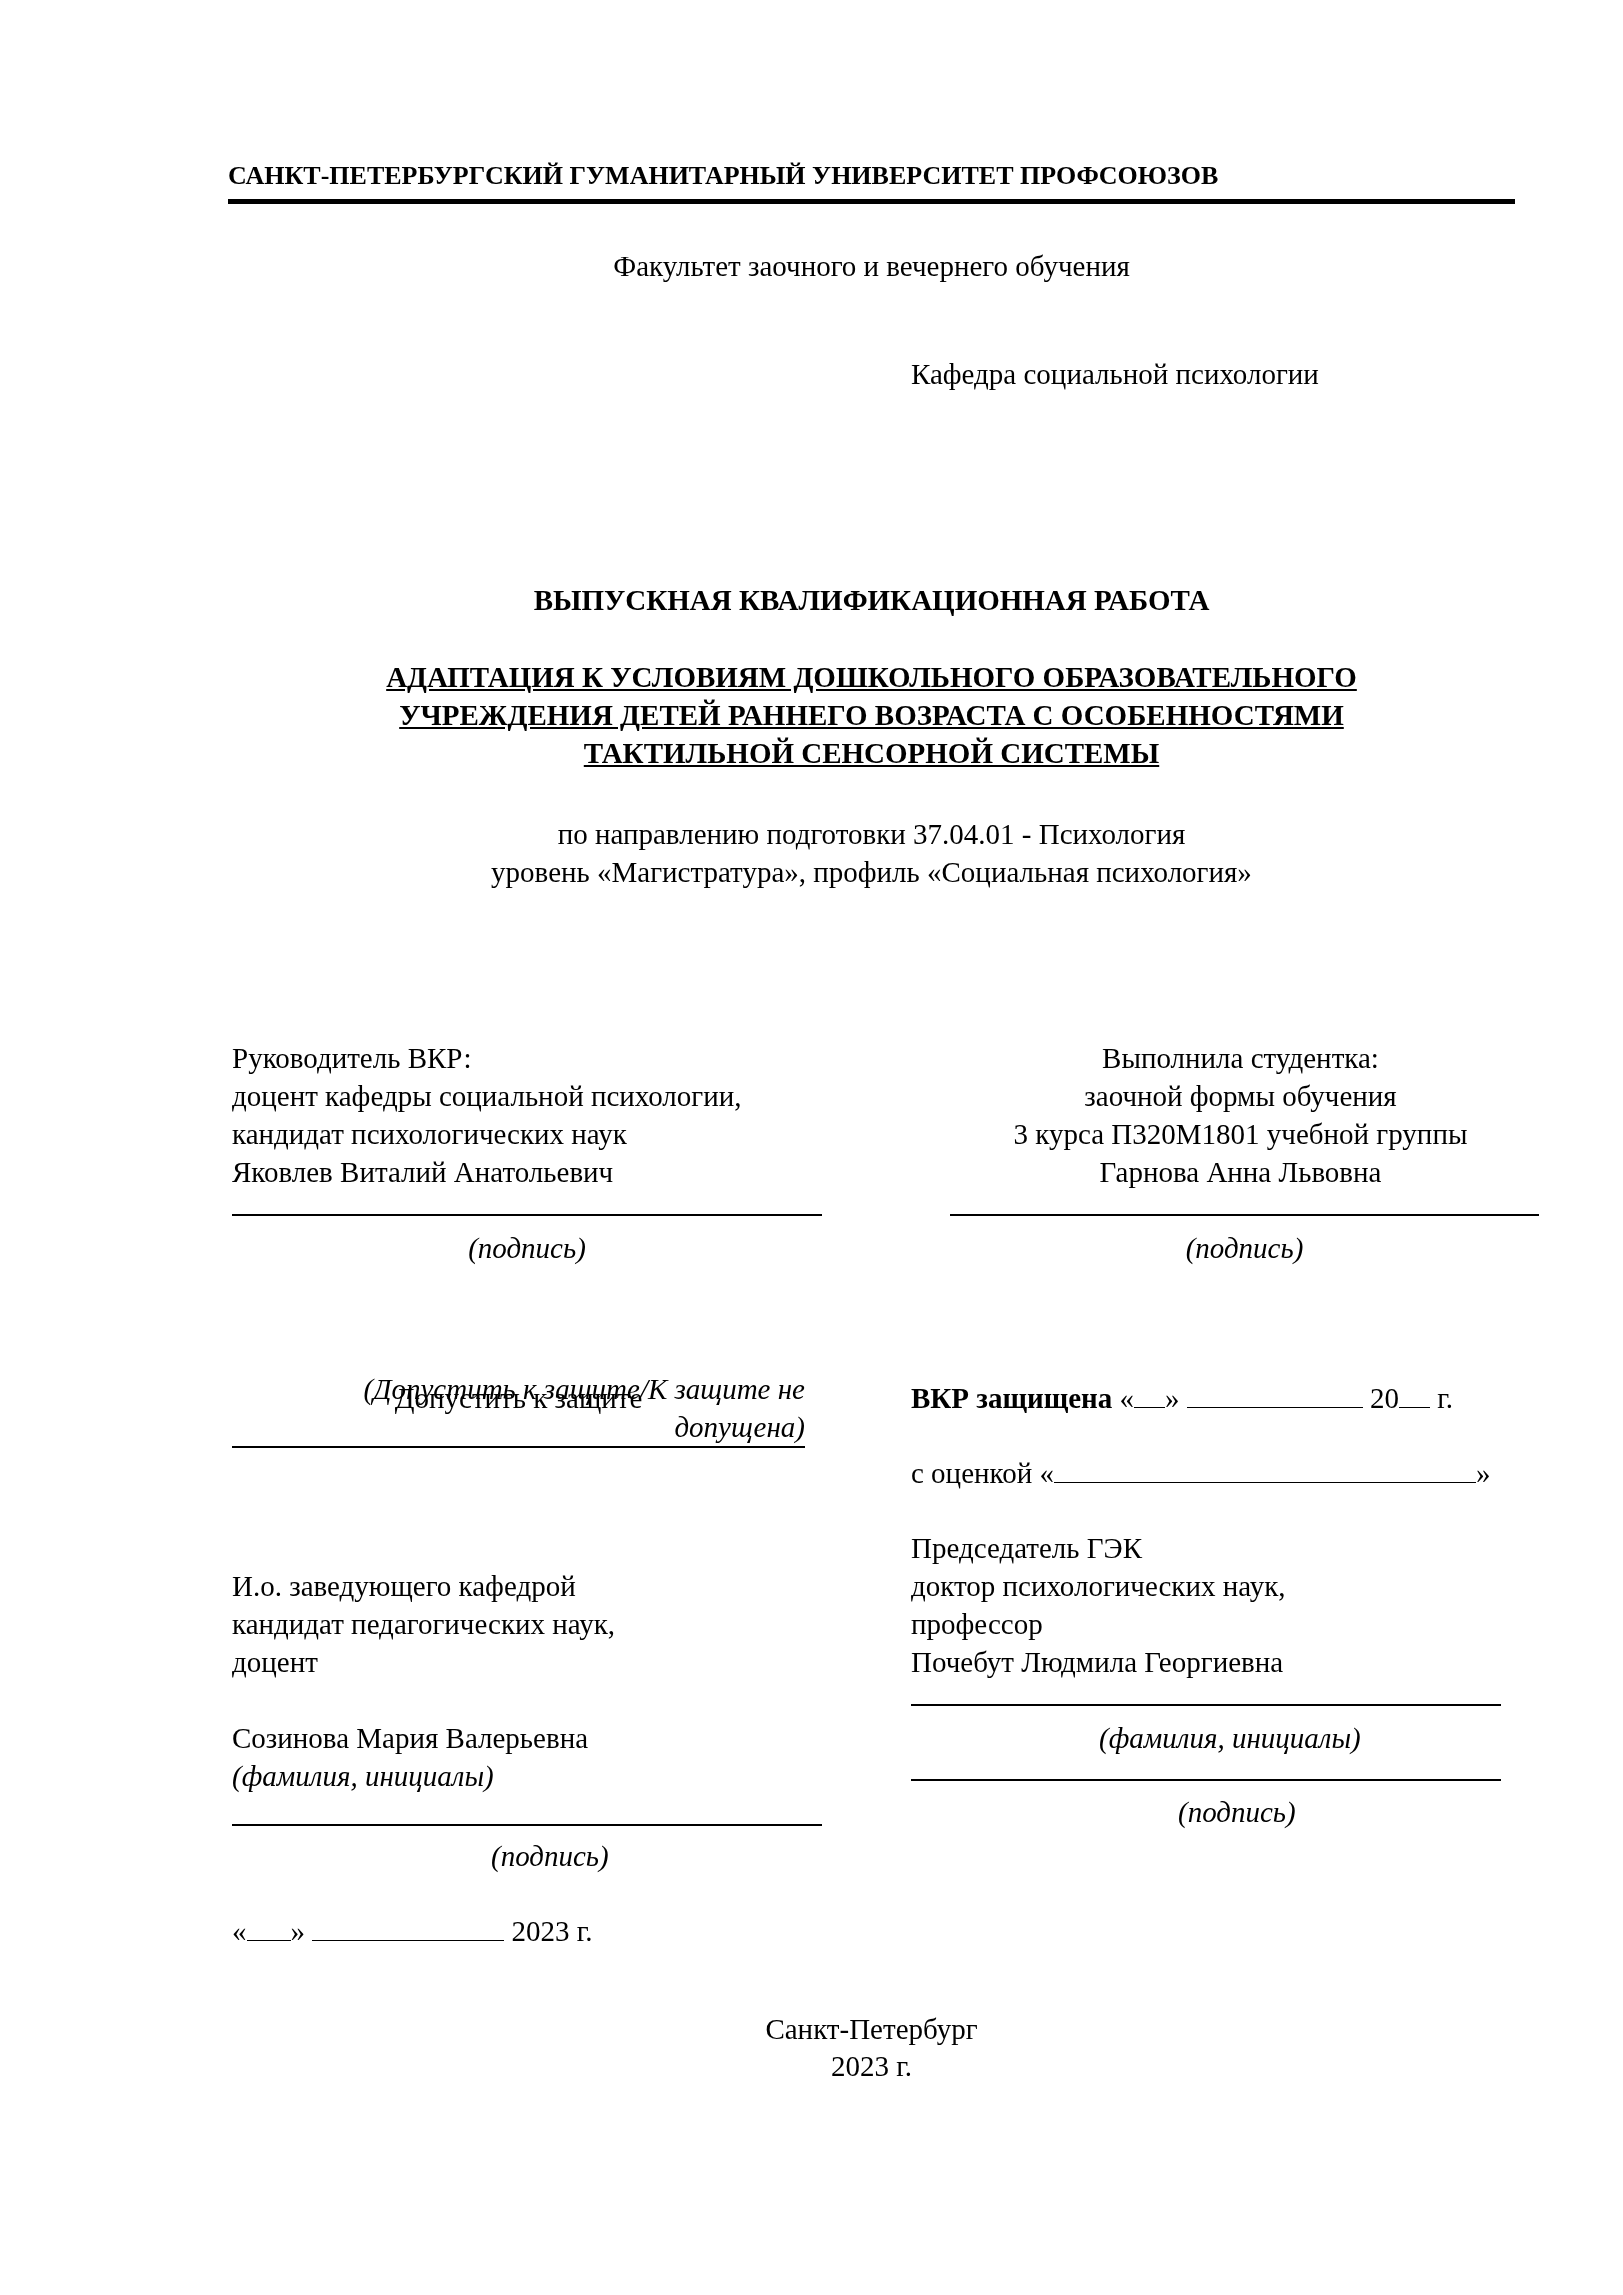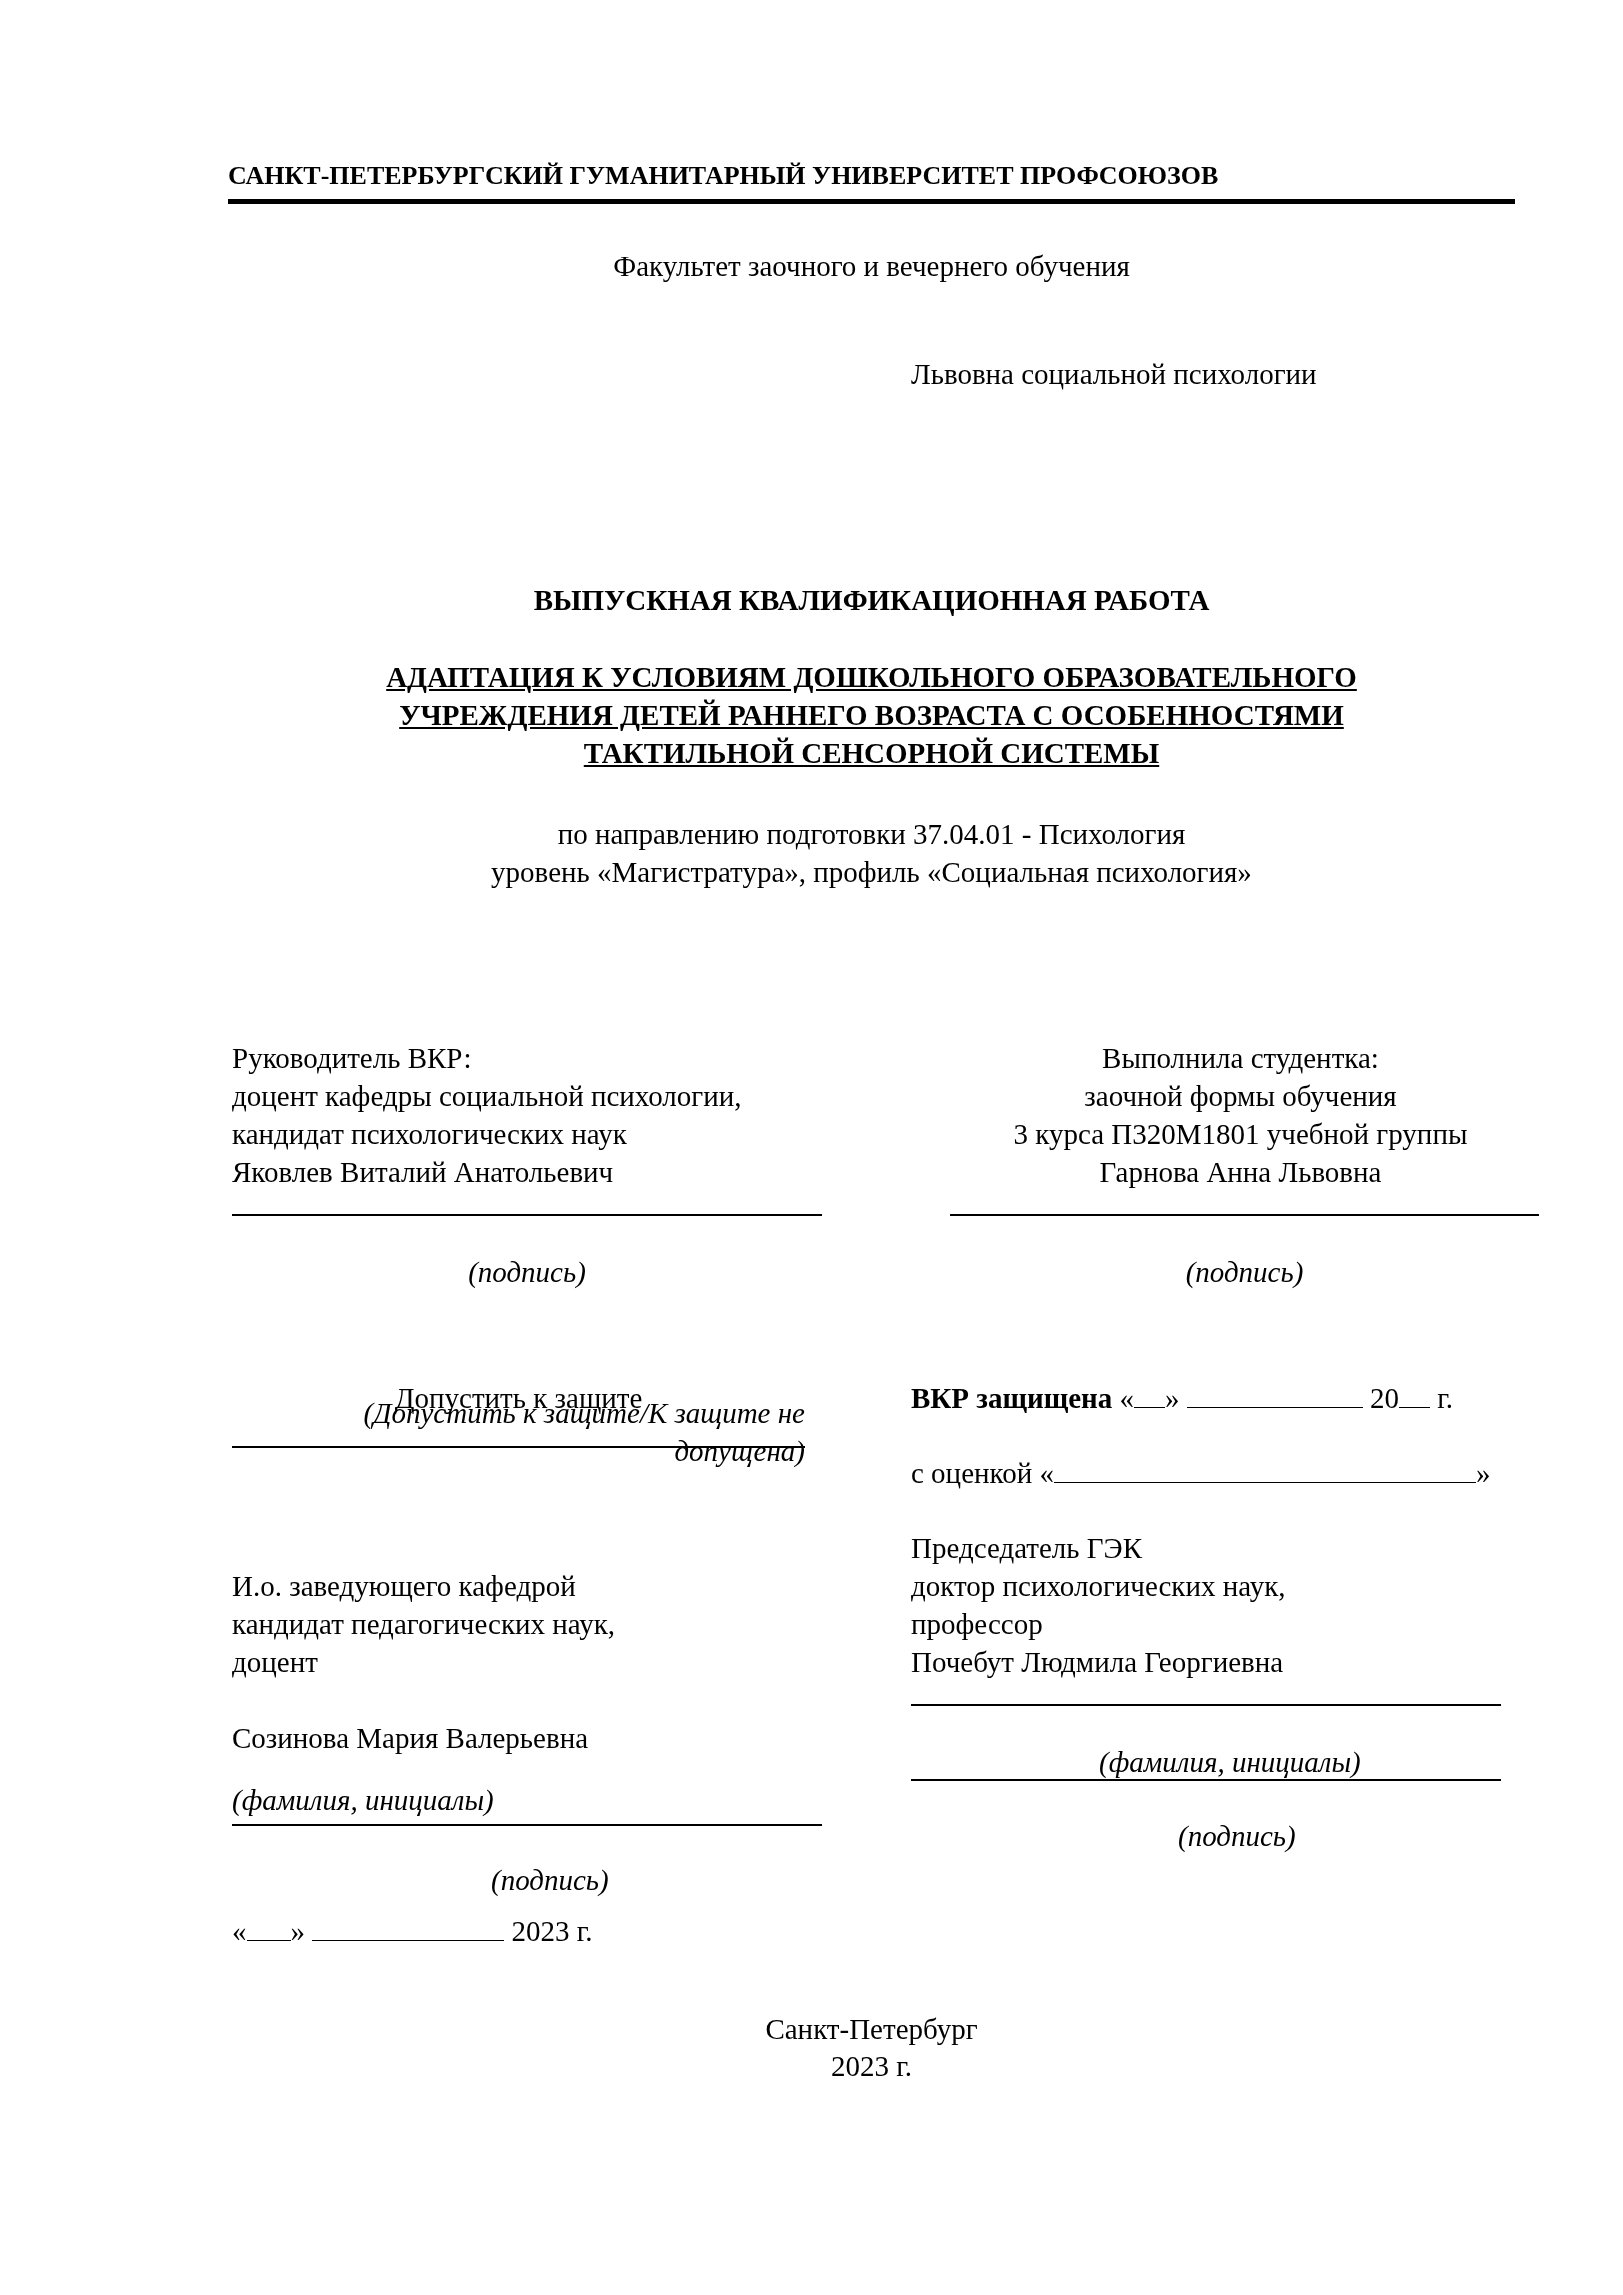--- a/index.html
+++ b/index.html
@@ -4,21 +4,21 @@
   <style>
     html, body { margin: 0; padding: 0; background: #ffffff; }
     body {
       width: 1623px; height: 2295px; position: relative; overflow: hidden;
       font-family: "Liberation Serif", "DejaVu Serif", serif;
       color: #000000;
     }
     .abs { position: absolute; }
     .t { font-size: 29px; line-height: 38px; white-space: nowrap; }
     .b { font-weight: bold; }
-    .i { font-style: italic; margin-top: 24px; }
+    .i { font-style: italic; }
     .c { text-align: center; }
 
     #uni-title { left: 228px; top: 157px; width: 1287px; font-size: 26px; line-height: 38px; font-weight: bold; }
     #uni-rule { left: 228px; top: 199px; width: 1287px; height: 4.7px; background: #000; }
 
     #faculty { left: 228px; top: 247px; width: 1287px; }
     #department { left: 911px; top: 355px; }
 
     #work-type { left: 228px; top: 581px; width: 1287px; }
     #work-title { left: 228px; top: 658px; width: 1287px; text-decoration: underline; }
@@ -56,21 +56,21 @@
 
     .line-row { display: block; }
     .blank { display: inline-block; border-bottom: 1.6px solid #000; height: 23.6px; vertical-align: baseline; }
   </style>
 </head>
 <body>
 
 <div id="uni-title" class="abs">САНКТ-ПЕТЕРБУРГСКИЙ ГУМАНИТАРНЫЙ УНИВЕРСИТЕТ ПРОФСОЮЗОВ</div>
 <div id="uni-rule" class="abs"></div>
 <div id="faculty" class="abs t c">Факультет заочного и вечернего обучения</div>
-<div id="department" class="abs t">Львовна социальной психологии</div>
+<div id="department" class="abs t">Кафедра социальной психологии</div>
 
 <div id="work-type" class="abs t c b">ВЫПУСКНАЯ КВАЛИФИКАЦИОННАЯ РАБОТА</div>
 <div id="work-title" class="abs t c b">
   <span class="line-row">АДАПТАЦИЯ К УСЛОВИЯМ ДОШКОЛЬНОГО ОБРАЗОВАТЕЛЬНОГО</span>
   <span class="line-row">УЧРЕЖДЕНИЯ ДЕТЕЙ РАННЕГО ВОЗРАСТА С ОСОБЕННОСТЯМИ</span>
   <span class="line-row">ТАКТИЛЬНОЙ СЕНСОРНОЙ СИСТЕМЫ</span>
 </div>
 <div id="direction" class="abs t c">
   <span class="line-row">по направлению подготовки 37.04.01 - Психология</span>
   <span class="line-row">уровень «Магистратура», профиль «Социальная психология»</span>

